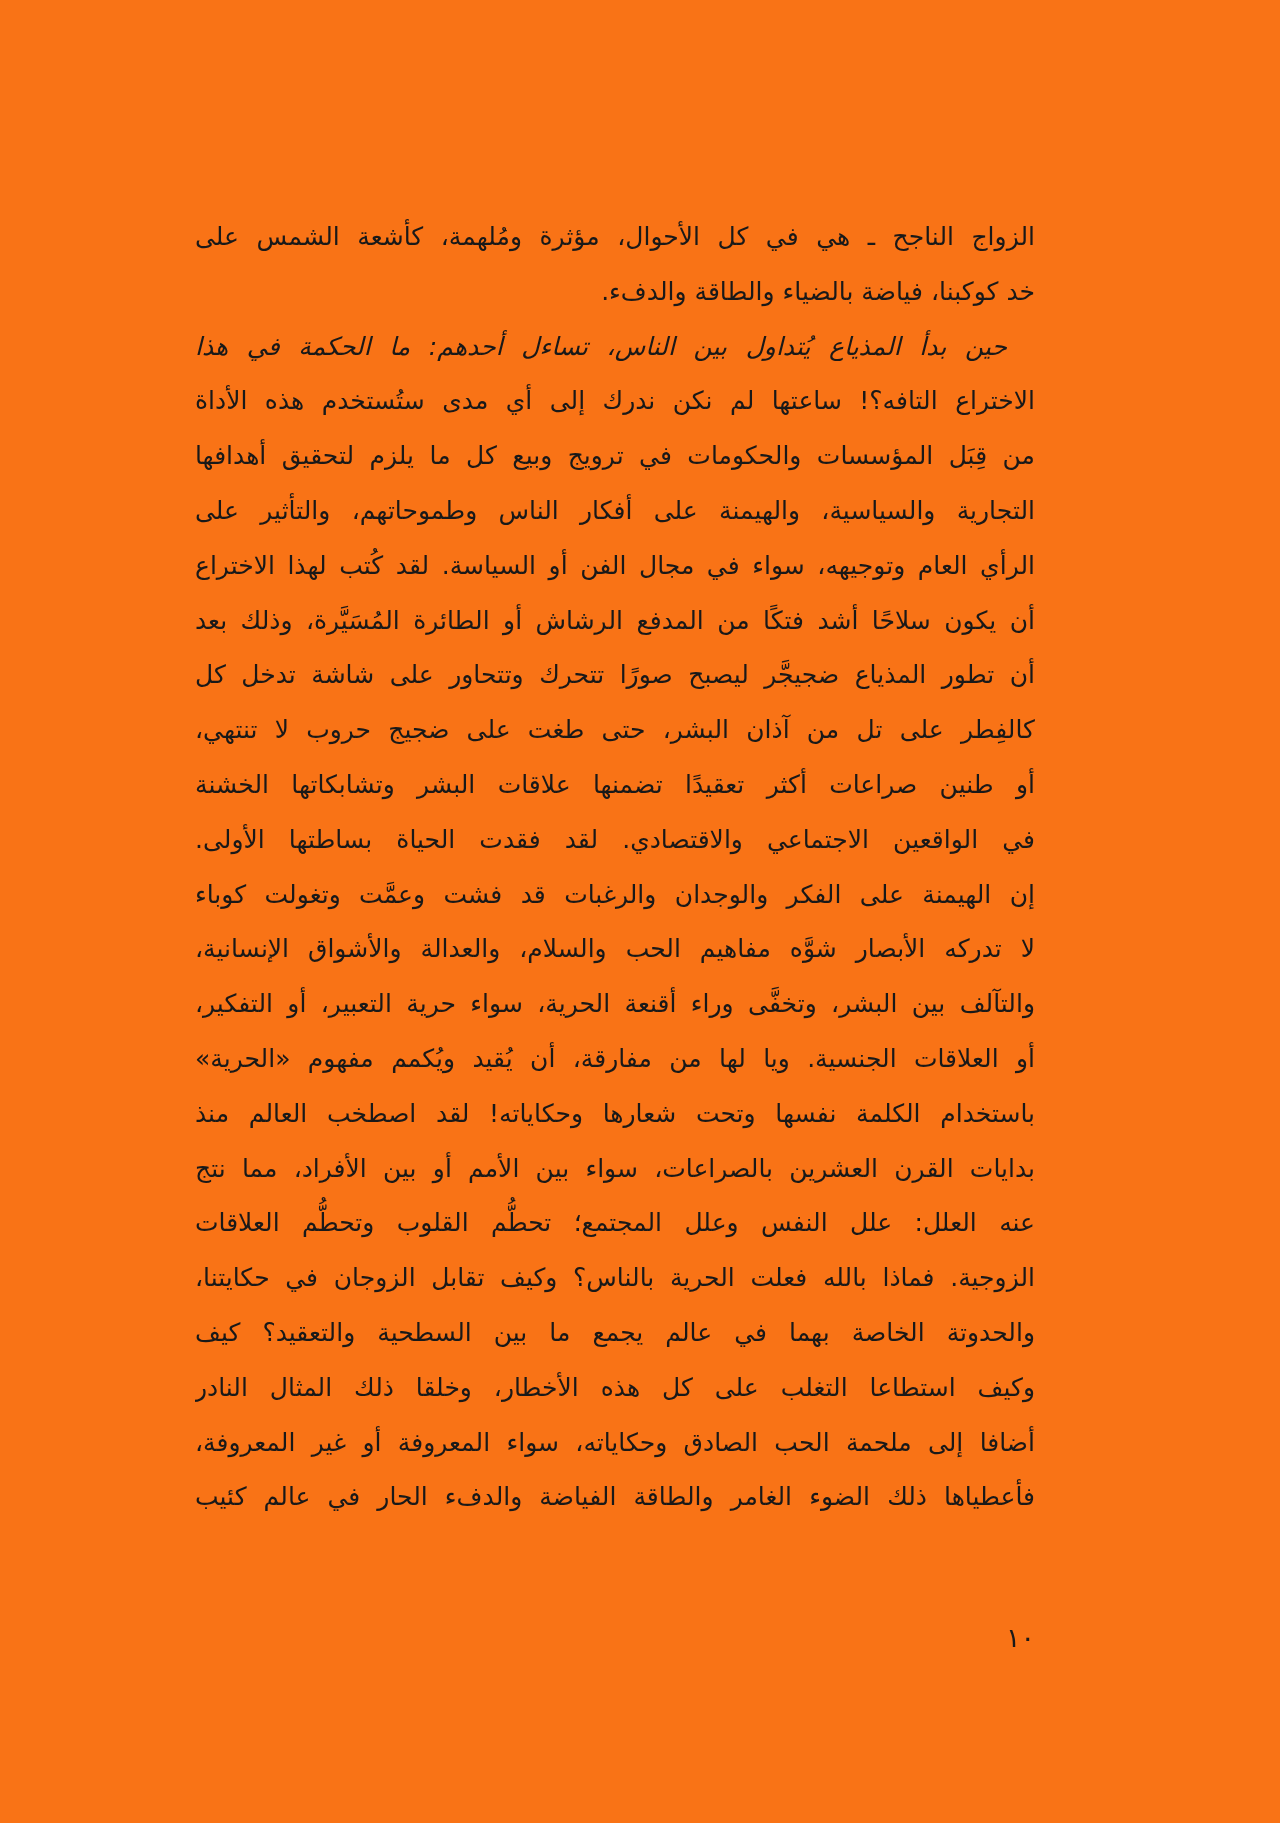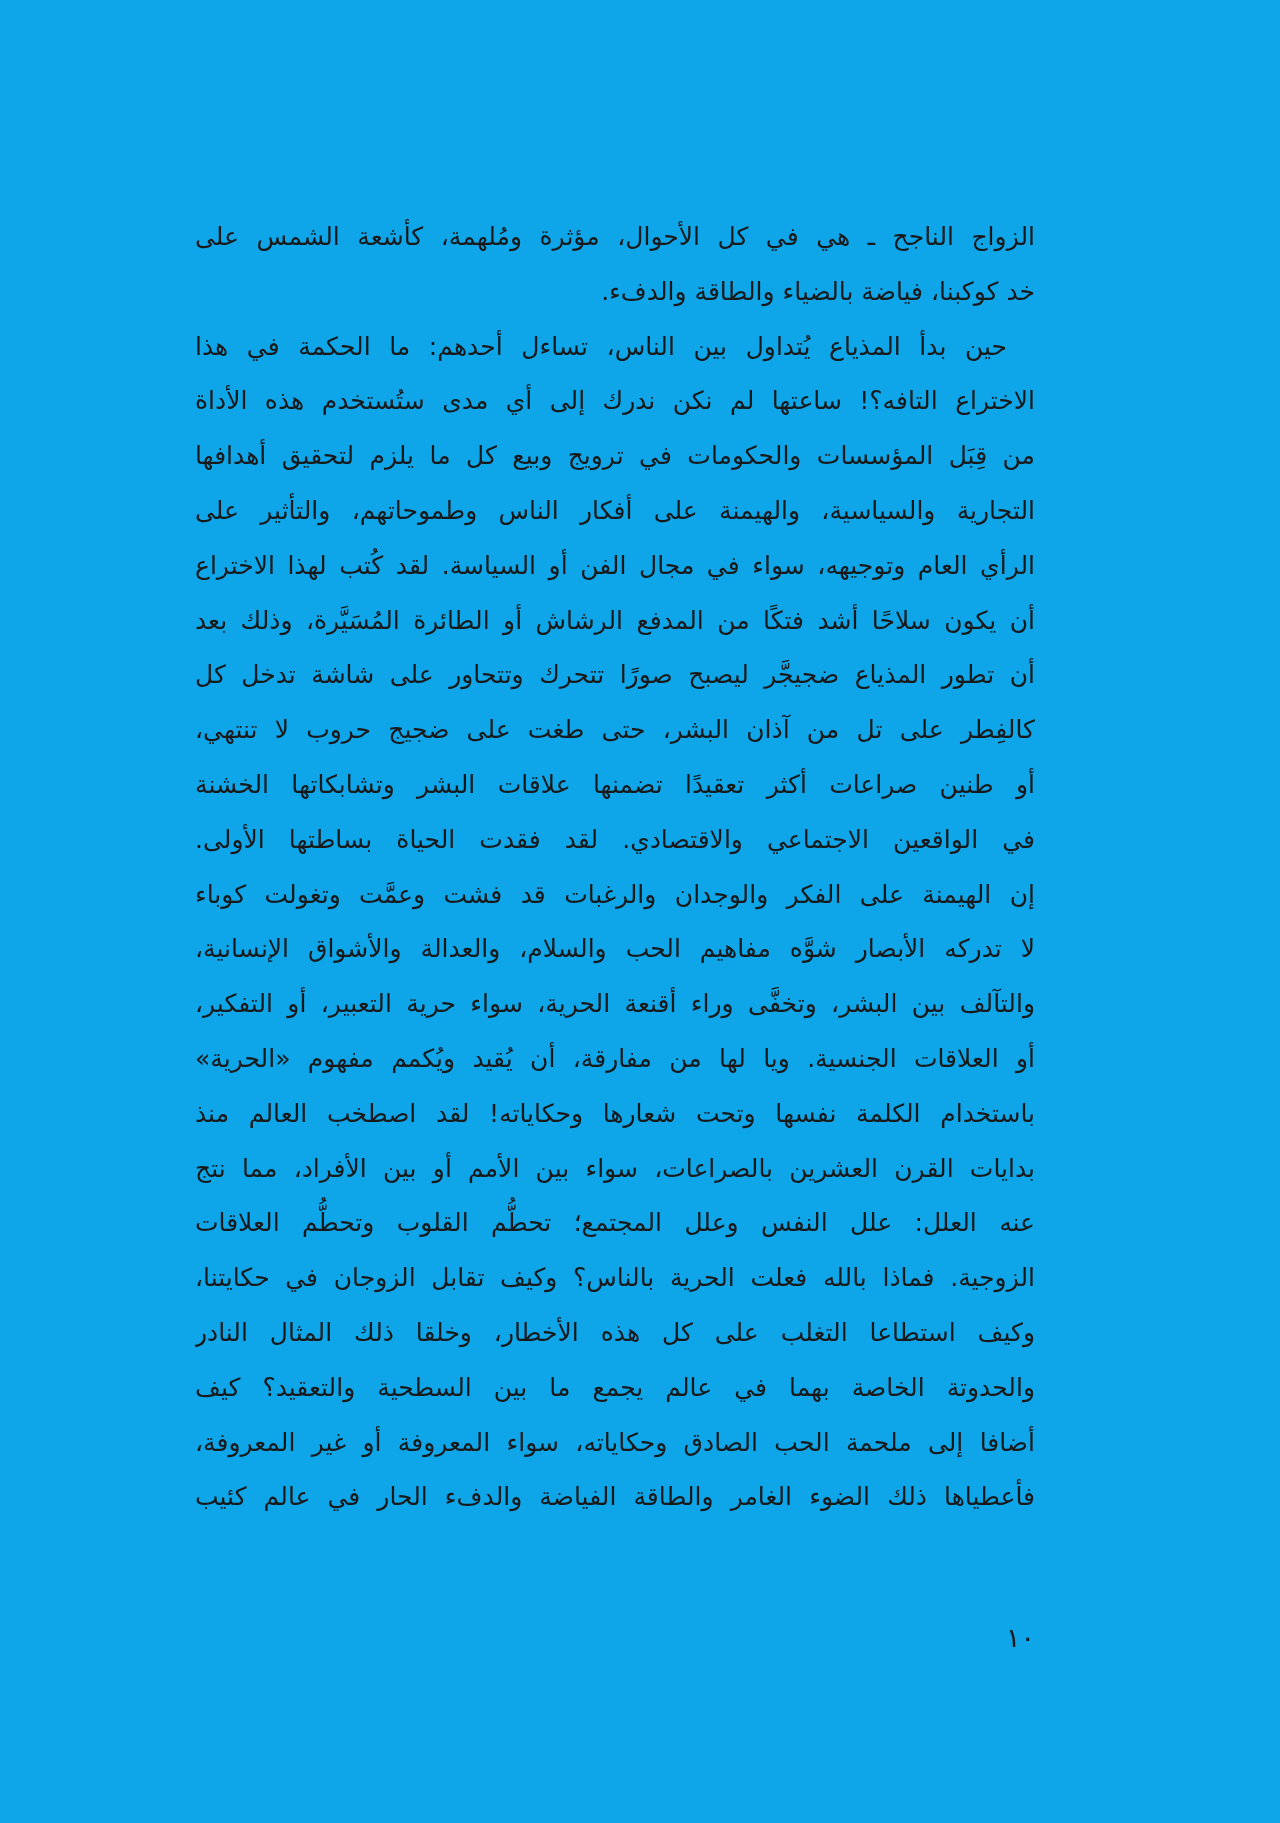--- a/index.html
+++ b/index.html
@@ -8,21 +8,21 @@
     width: 1280px;
     height: 1823px;
     background: #ffffff;
     font-family: "DejaVu Sans", sans-serif;
     overflow: hidden;
   }
   .page {
     position: relative;
     width: 1280px;
     height: 1823px;
-    background: #0ea5e9;
+    background: #f97316;
   }
   .textblock {
     position: absolute;
     left: 195px;
     top: 210px;
     width: 840px;
     direction: rtl;
     color: #191919;
   }
   .line {
@@ -35,20 +35,21 @@
     -moz-text-align-last: justify;
     overflow: hidden;
     white-space: normal;
   }
   .line.para-end {
     text-align-last: right;
     -moz-text-align-last: right;
   }
   .line.indent {
     text-indent: 28px;
+    font-style: italic;
   }
   .pagenum {
     position: absolute;
     left: 195px;
     top: 1622px;
     width: 840px;
     text-align: right;
     direction: rtl;
     font-size: 27px;
     color: #191919;
@@ -72,19 +73,19 @@
       <div class="line">أو طنين صراعات أكثر تعقيدًا تضمنها علاقات البشر وتشابكاتها الخشنة</div>
       <div class="line">في الواقعين الاجتماعي والاقتصادي. لقد فقدت الحياة بساطتها الأولى.</div>
       <div class="line">إن الهيمنة على الفكر والوجدان والرغبات قد فشت وعمَّت وتغولت كوباء</div>
       <div class="line">لا تدركه الأبصار شوَّه مفاهيم الحب والسلام، والعدالة والأشواق الإنسانية،</div>
       <div class="line">والتآلف بين البشر، وتخفَّى وراء أقنعة الحرية، سواء حرية التعبير، أو التفكير،</div>
       <div class="line">أو العلاقات الجنسية. ويا لها من مفارقة، أن يُقيد ويُكمم مفهوم «الحرية»</div>
       <div class="line">باستخدام الكلمة نفسها وتحت شعارها وحكاياته! لقد اصطخب العالم منذ</div>
       <div class="line">بدايات القرن العشرين بالصراعات، سواء بين الأمم أو بين الأفراد، مما نتج</div>
       <div class="line">عنه العلل: علل النفس وعلل المجتمع؛ تحطُّم القلوب وتحطُّم العلاقات</div>
       <div class="line">الزوجية. فماذا بالله فعلت الحرية بالناس؟ وكيف تقابل الزوجان في حكايتنا،</div>
+      <div class="line">والحدوتة الخاصة بهما في عالم يجمع ما بين السطحية والتعقيد؟ كيف</div>
       <div class="line">وكيف استطاعا التغلب على كل هذه الأخطار، وخلقا ذلك المثال النادر</div>
-      <div class="line">والحدوتة الخاصة بهما في عالم يجمع ما بين السطحية والتعقيد؟ كيف</div>
       <div class="line">أضافا إلى ملحمة الحب الصادق وحكاياته، سواء المعروفة أو غير المعروفة،</div>
       <div class="line">فأعطياها ذلك الضوء الغامر والطاقة الفياضة والدفء الحار في عالم كئيب</div>
     </section>
   <div class="pagenum">١٠</div>
 </div>
 
 </body></html>

